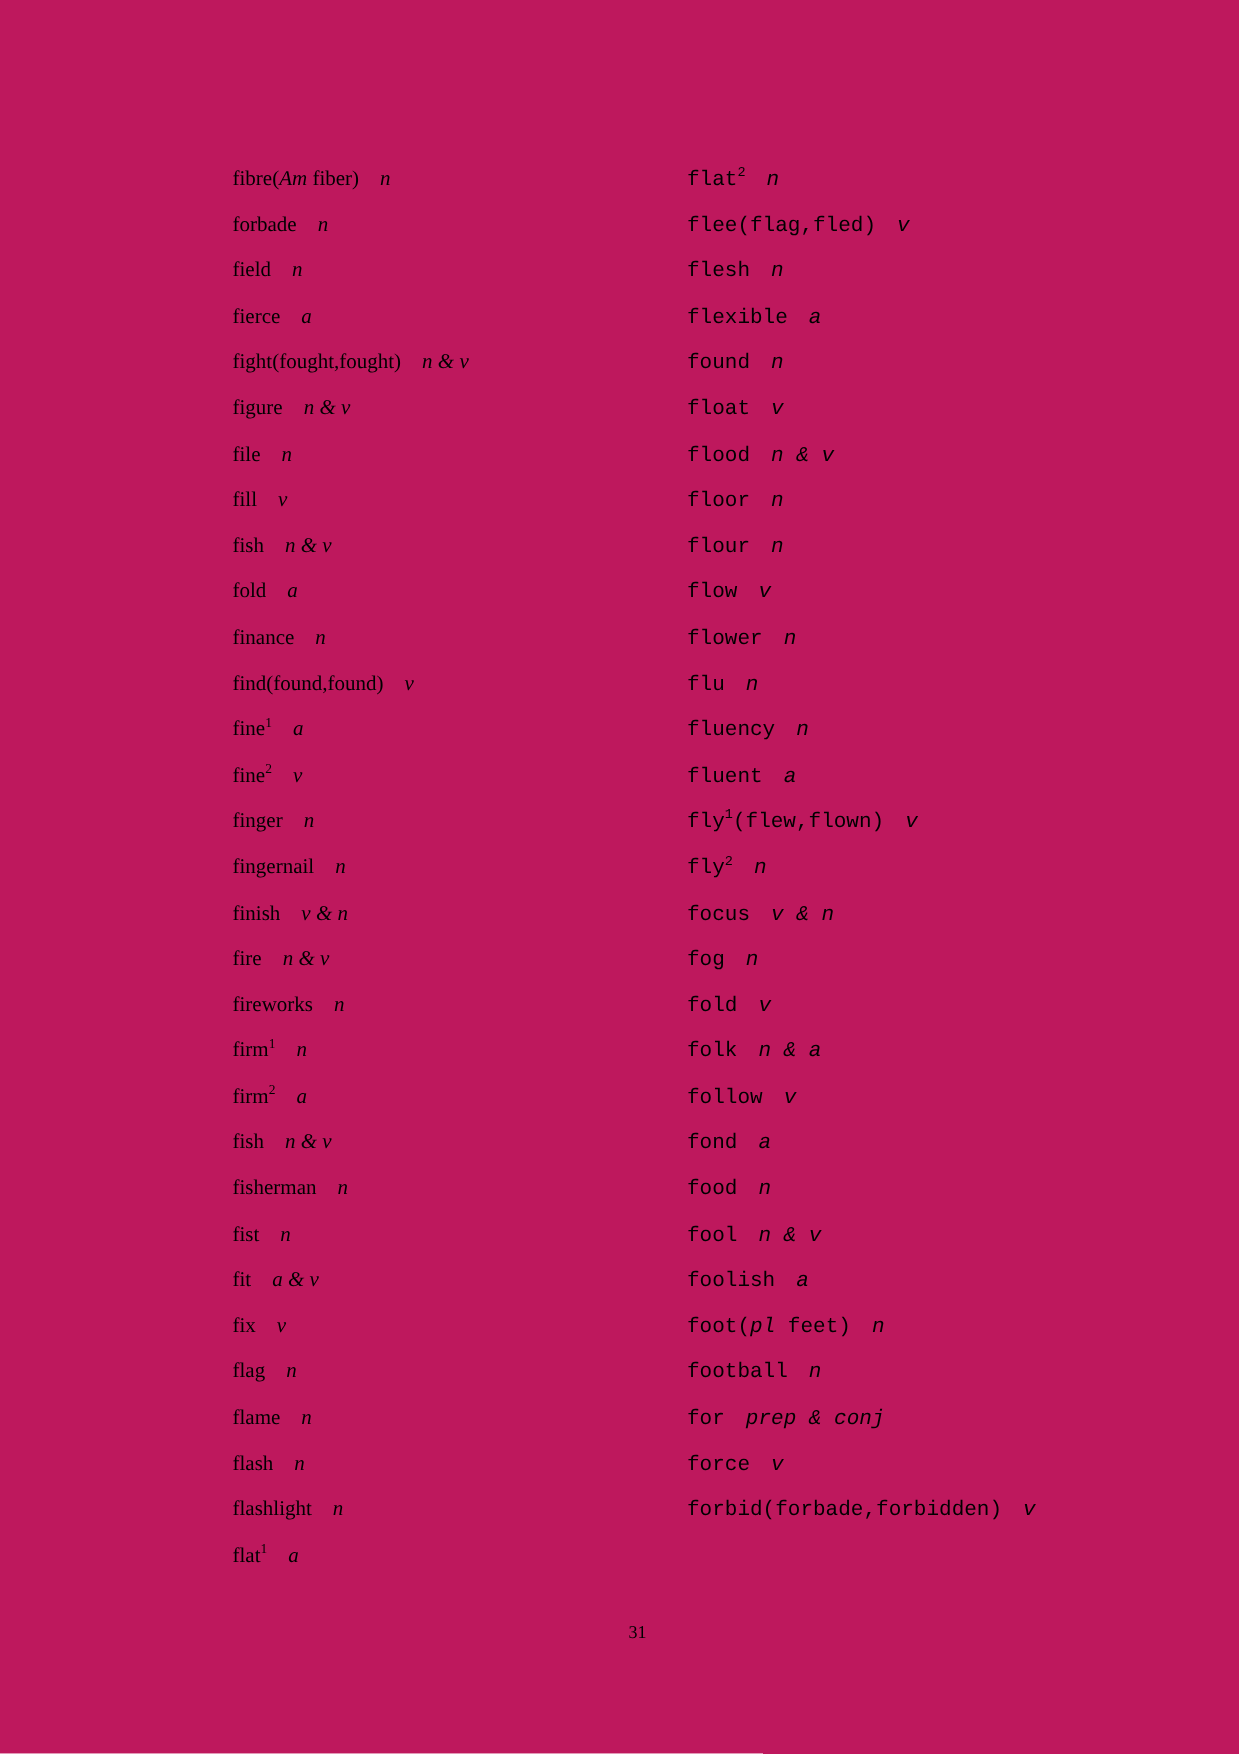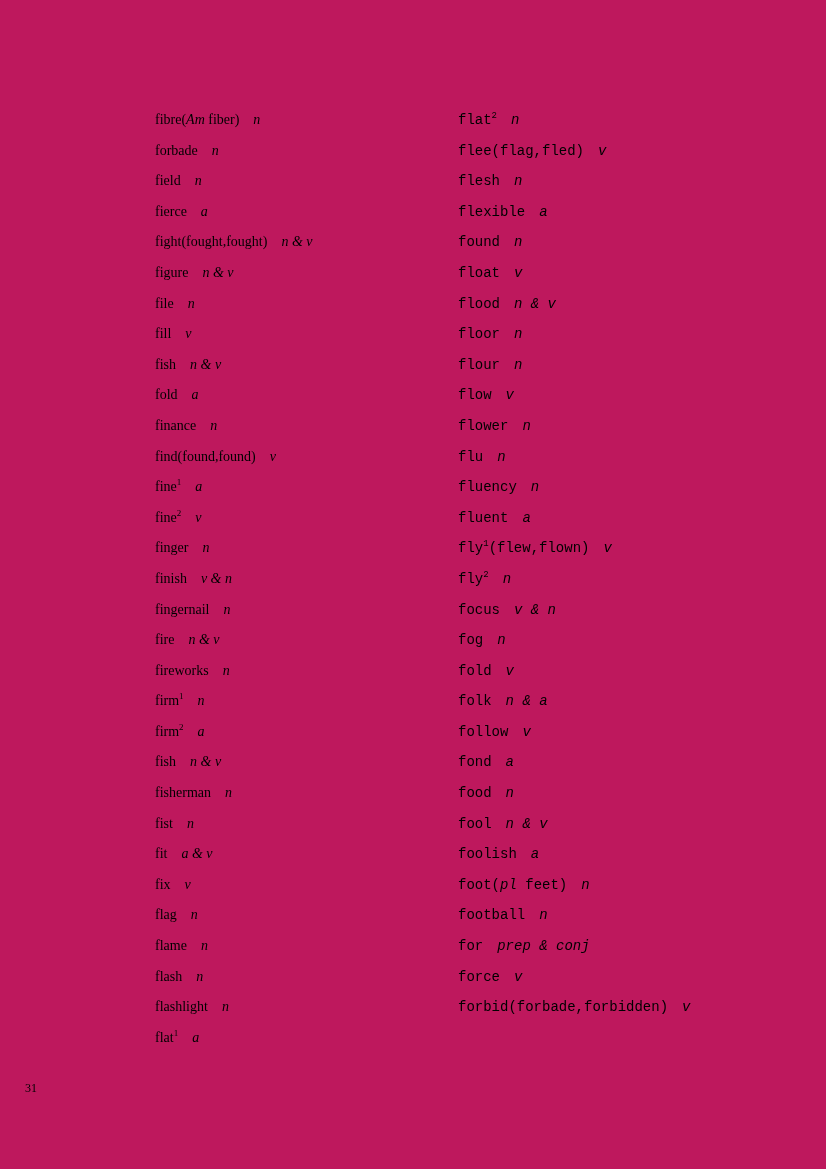--- a/index.html
+++ b/index.html
@@ -41,20 +41,21 @@
   }
   .entry .pos {
     font-style: italic;
     margin-left: 14px;
   }
   .footer {
     position: absolute;
     top: 1081px;
     left: 25px;
     width: 800px;
+    text-align: center;
     font-size: 12px;
   }
 </style>
 </head>
 <body>
 
 <div class="page">
   <div class="col col-left">
       <div class="entry"><span class="w">fibre(<i>Am</i> fiber)</span><span class="pos">n</span></div>
       <div class="entry"><span class="w">forbade</span><span class="pos">n</span></div>
@@ -64,22 +65,22 @@
       <div class="entry"><span class="w">figure</span><span class="pos">n &amp; v</span></div>
       <div class="entry"><span class="w">file</span><span class="pos">n</span></div>
       <div class="entry"><span class="w">fill</span><span class="pos">v</span></div>
       <div class="entry"><span class="w">fish</span><span class="pos">n &amp; v</span></div>
       <div class="entry"><span class="w">fold</span><span class="pos">a</span></div>
       <div class="entry"><span class="w">finance</span><span class="pos">n</span></div>
       <div class="entry"><span class="w">find(found,found)</span><span class="pos">v</span></div>
       <div class="entry"><span class="w">fine<sup>1</sup></span><span class="pos">a</span></div>
       <div class="entry"><span class="w">fine<sup>2</sup></span><span class="pos">v</span></div>
       <div class="entry"><span class="w">finger</span><span class="pos">n</span></div>
+      <div class="entry"><span class="w">fingernail</span><span class="pos">n</span></div>
       <div class="entry"><span class="w">finish</span><span class="pos">v &amp; n</span></div>
-      <div class="entry"><span class="w">fingernail</span><span class="pos">n</span></div>
       <div class="entry"><span class="w">fire</span><span class="pos">n &amp; v</span></div>
       <div class="entry"><span class="w">fireworks</span><span class="pos">n</span></div>
       <div class="entry"><span class="w">firm<sup>1</sup></span><span class="pos">n</span></div>
       <div class="entry"><span class="w">firm<sup>2</sup></span><span class="pos">a</span></div>
       <div class="entry"><span class="w">fish</span><span class="pos">n &amp; v</span></div>
       <div class="entry"><span class="w">fisherman</span><span class="pos">n</span></div>
       <div class="entry"><span class="w">fist</span><span class="pos">n</span></div>
       <div class="entry"><span class="w">fit</span><span class="pos">a &amp; v</span></div>
       <div class="entry"><span class="w">fix</span><span class="pos">v</span></div>
       <div class="entry"><span class="w">flag</span><span class="pos">n</span></div>

